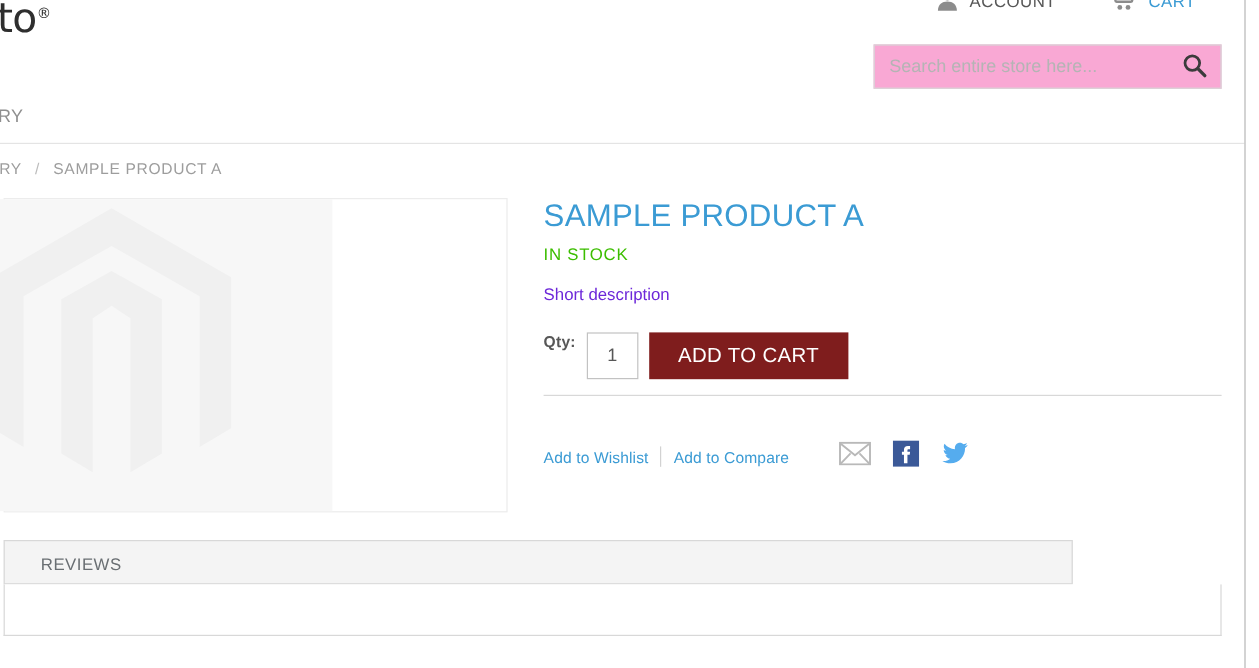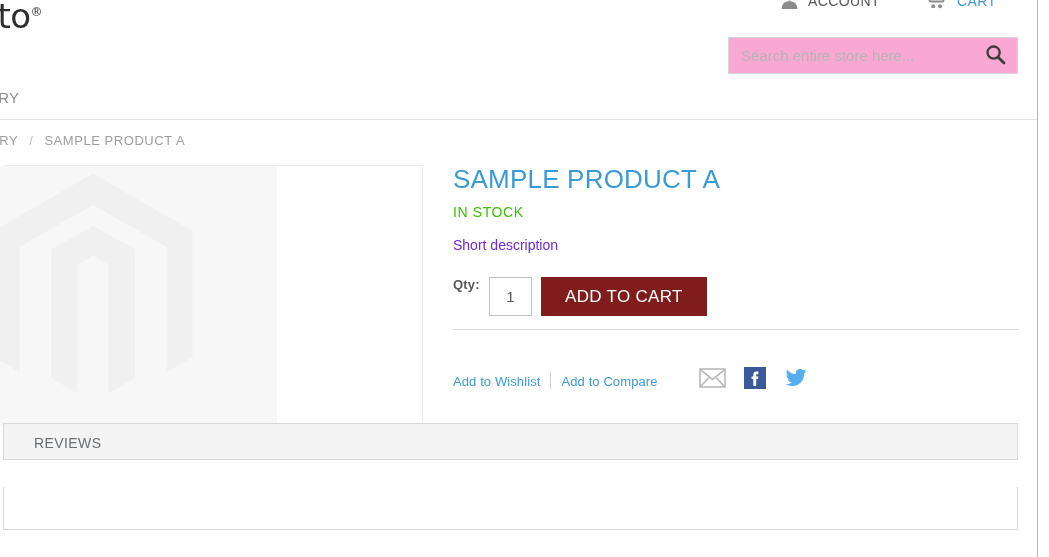--- a/index.html
+++ b/index.html
@@ -157,22 +157,22 @@
   .link-sep {
     width:1px; height:17px; background:#d2d2d2; margin:0 10px;
   }
   .social-icons {
     display:flex; align-items:center; gap:18px; margin-left:41px;
   }
   .soc { line-height:0; cursor:pointer; }
 
   
   .tabs {
-    position:absolute; left:3px; top:423px;
-    width:1015px; height:37px;
+    position:absolute; left:3px; top:450px;
+    width:891px; height:37px;
     background:#f4f4f4; border:1px solid #d8d8d8;
   }
   .tab-title {
     position:absolute; left:30px; top:11px;
     font-size:14px; color:#6a6f73; letter-spacing:0.4px;
   }
   .tab-panel {
     position:absolute; left:3px; top:487px;
     width:1015px; height:43px;
     background:#fff;

